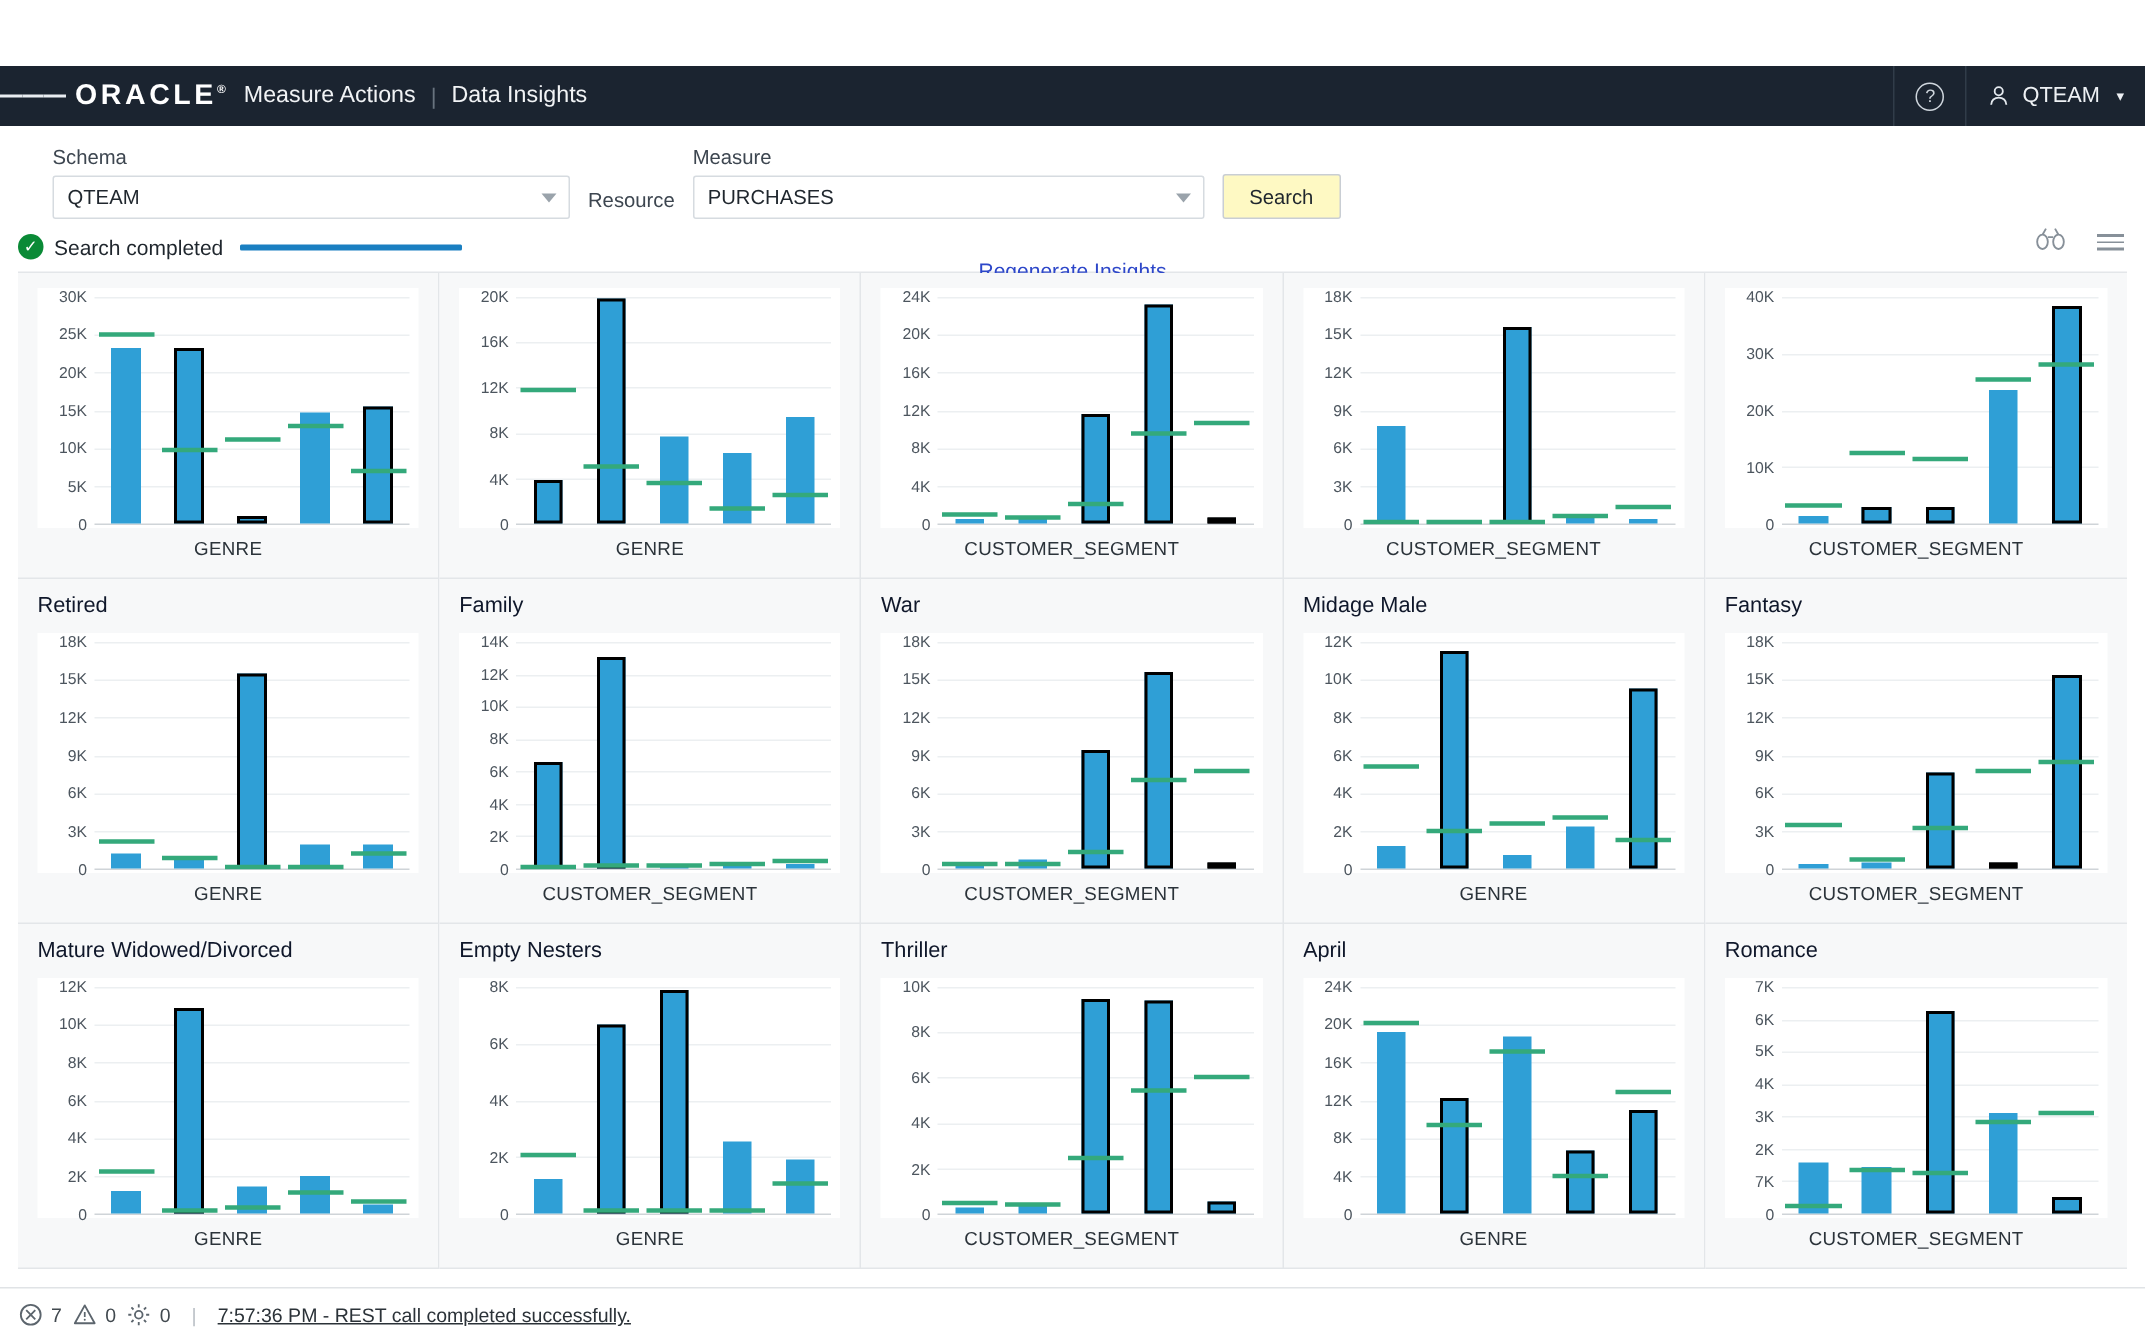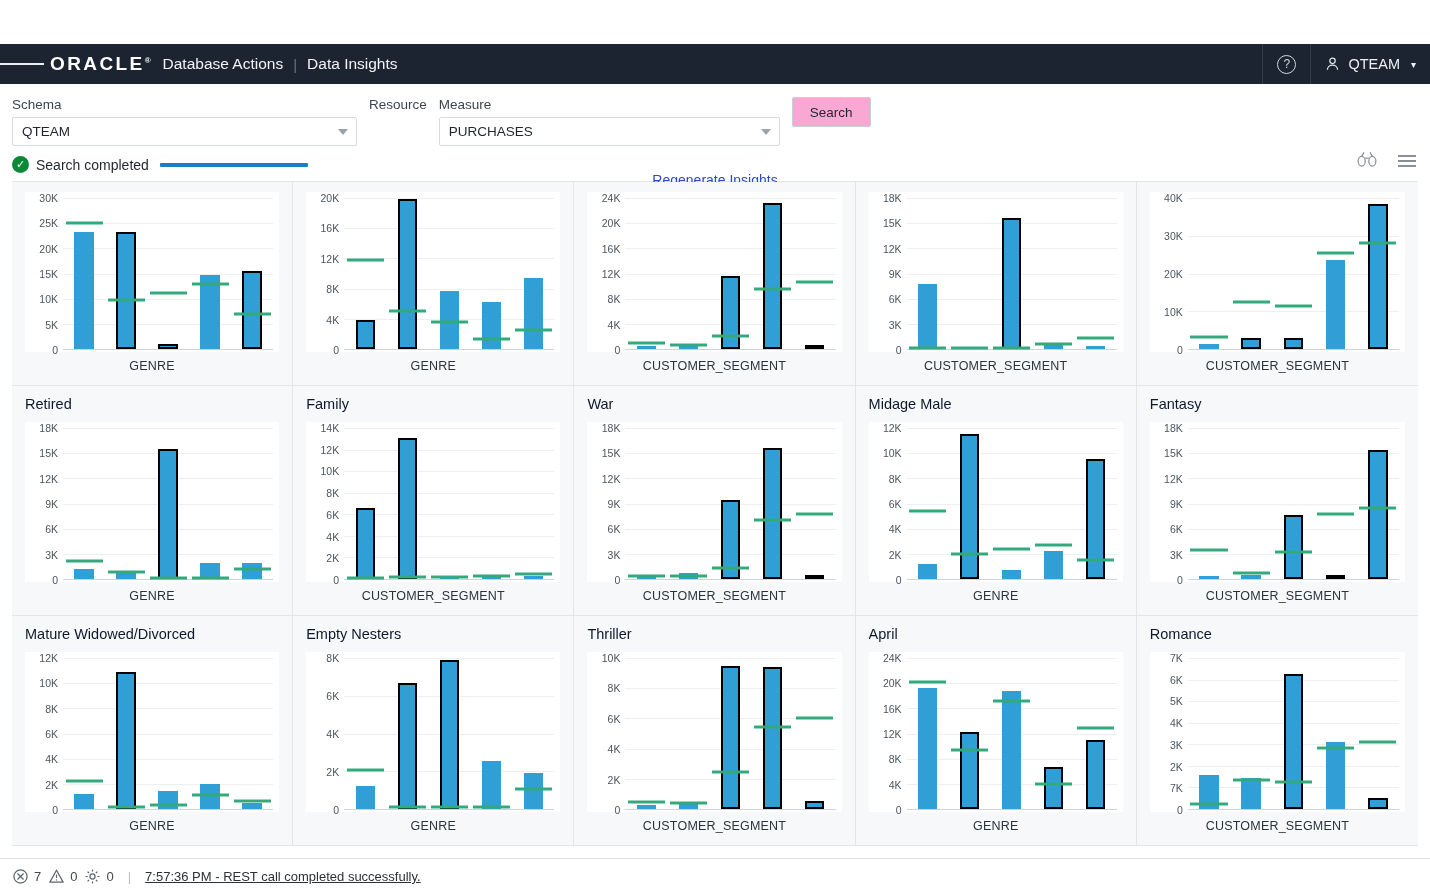--- a/index.html
+++ b/index.html
@@ -39,39 +39,39 @@
   .caret-down { font-size: 10px; margin-left: 3px; }
 
   
   .page { padding: 0 12px; position: relative; }
   .page-title { font-size: 21px; font-weight: 700; color: #1a1a1a; margin: 16px 0 0 0; letter-spacing:-0.2px;}
   .hdr-icons { position:absolute; right: 14px; top: 54px; display:flex; gap: 20px; align-items:center;}
   .icon-btn { cursor:pointer; opacity: .72; }
   .list-icon span{ display:block;width:18px;height:1.6px;background:#5a6672;margin:3.2px 0;}
 
   
-  .filters { display: flex; gap: 12px; margin-top: 13px; }
+  .filters { display: flex; align-items: flex-end; gap: 12px; margin-top: 13px; margin-left: 23px; }
   .field { display: flex; flex-direction: column; }
   .field-label { font-size: 13.5px; color: #3d4650; margin-bottom: 5px; }
   .select {
     position: relative; height: 29px; background: #fff;
     border: 1px solid #d6dbe0; border-radius: 2px;
     display: flex; align-items: center; padding: 0 26px 0 9px;
     font-size: 13.5px; color: #1f262d; cursor: pointer;
   }
   .select .arr {
     position: absolute; right: 8px; top: 50%; transform: translateY(-50%);
     width: 0; height: 0; border-left: 5px solid transparent; border-right: 5px solid transparent;
     border-top: 6px solid #9aa3ab;
   }
   .f-schema .select { width: 345px; }
   .f-resource .select { width: 343px; }
   .f-measure .select { width: 341px; }
   .search-btn {
-    height: 30px; padding: 0 17px; background: #f9a8d4; border: 1px solid #c9ced4;
+    height: 30px; padding: 0 17px; background: #fef9c3; border: 1px solid #c9ced4;
     border-radius: 2px; font-size: 13.5px; color: #1f262d; cursor: pointer;
     font-family: "Liberation Sans", sans-serif;
   }
 
   
   .statusline {
     display:flex; align-items:center; margin-top: 14px; height: 22px; position: relative;
     border-bottom: 1px solid #e3e6e9; padding-bottom: 12px;
   }
   .check {
@@ -142,21 +142,21 @@
 
 <div class="topbar">
   <div class="hamburger">
     <span></span>
       <span></span>
       <span></span>
   </div>
   <div class="oracle-logo">
     <span>ORACLE</span><span class="reg">®</span>
   </div>
-  <div class="topbar-app">Database Actions</div>
+  <div class="topbar-app">Measure Actions</div>
   <div class="topbar-sep">|</div>
   <div class="topbar-sub">Data Insights</div>
 
   <div class="topbar-right">
     <div class="tb-cell">
       <div class="help-circle">?</div>
     </div>
     <div class="tb-cell user-cell">
       <svg width="15" height="16" viewBox="0 0 16 16">
         <circle cx="8" cy="4.6" r="2.9" fill="none" stroke="#e4e9ee" stroke-width="1.3"></circle>

